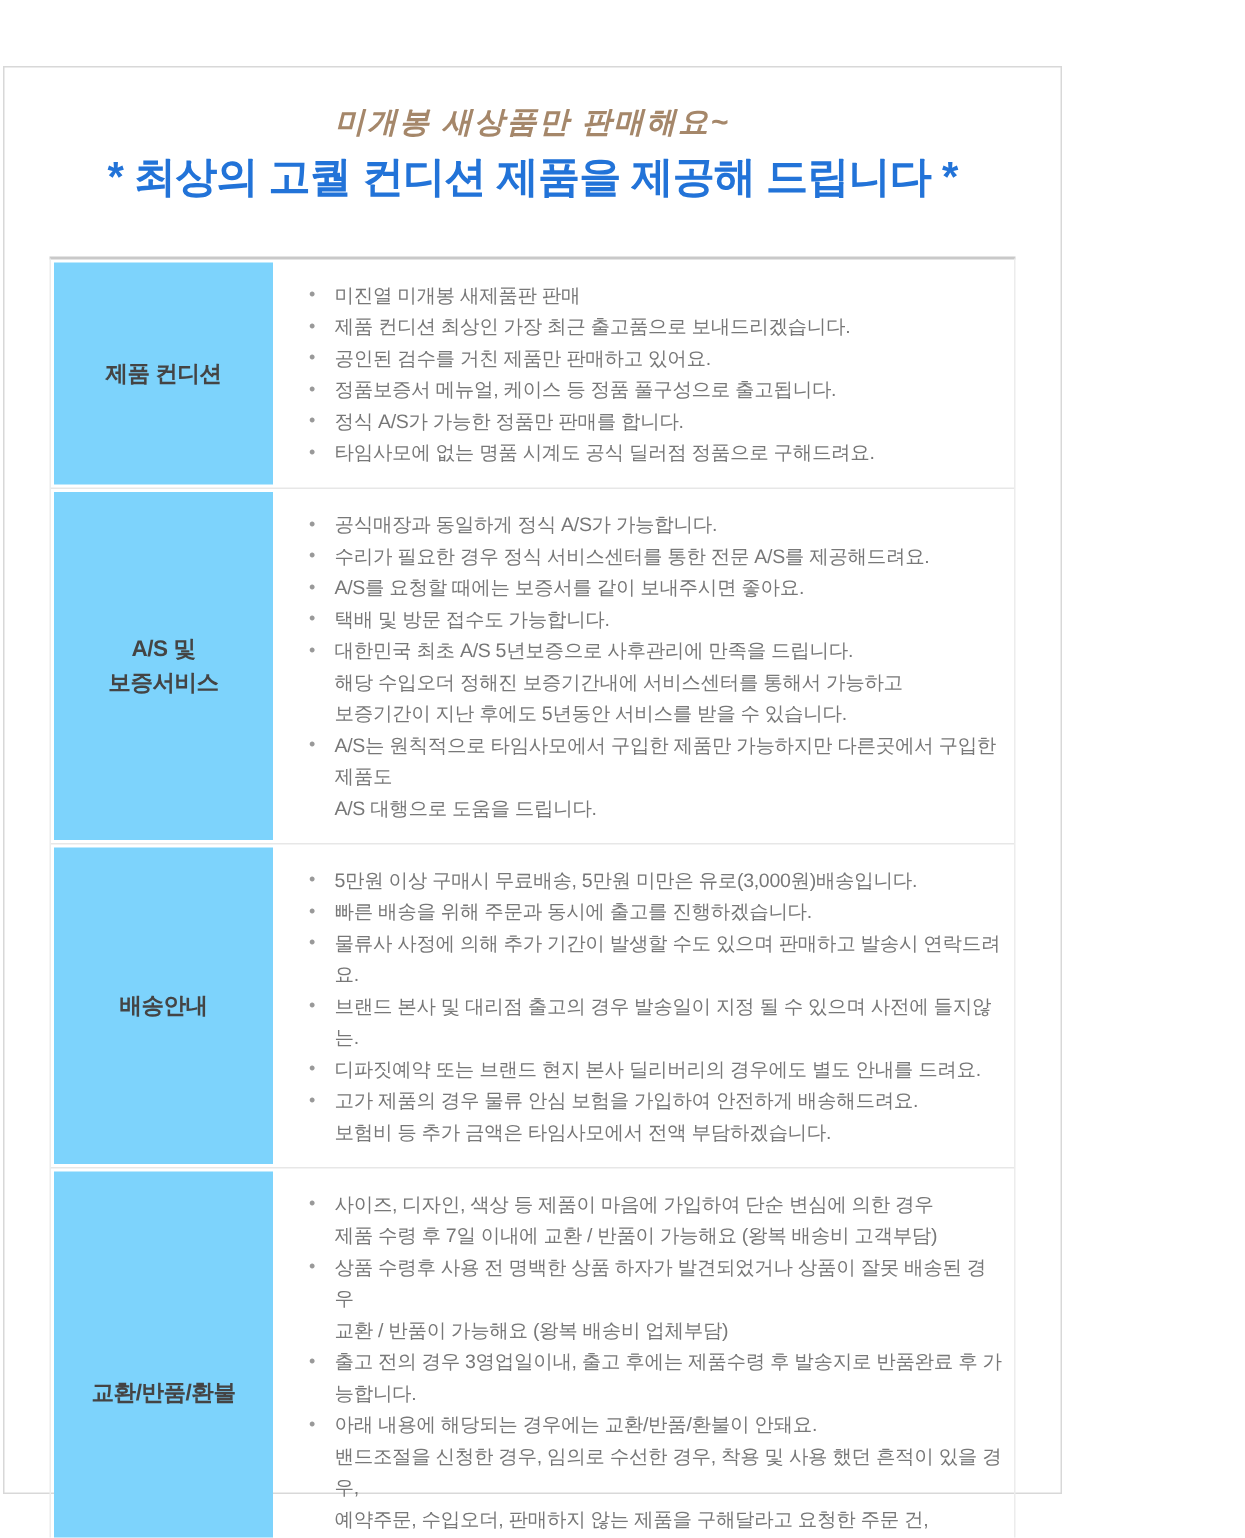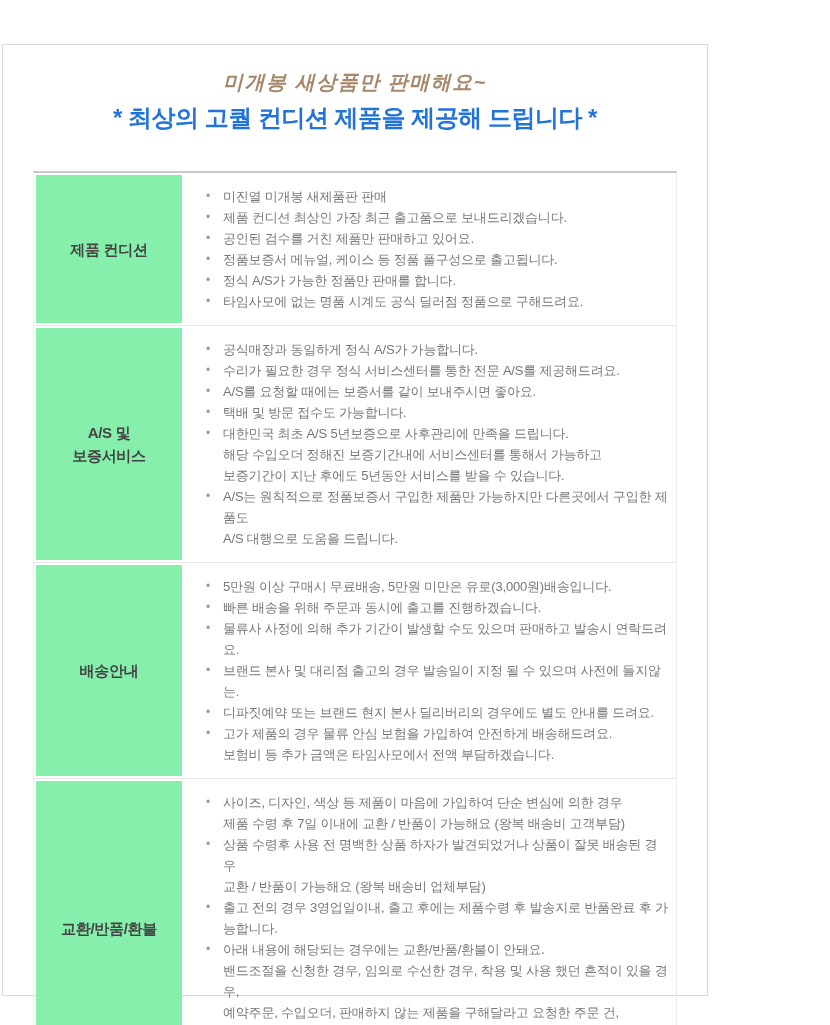--- a/index.html
+++ b/index.html
@@ -12,35 +12,35 @@
     position:absolute; left:2px; top:28px; width:706px; height:952px;
     border:1px solid #d8d8d8; background:#ffffff; box-sizing:border-box;margin-top:16px;
   }
   .handwriting {
     text-align:center; margin-top:25px;
     color:#a5876a; font-size:20px; line-height:24px;
     font-style:italic; font-weight:bold; letter-spacing:1.5px;
   }
   .main-title {
     text-align:center; margin-top:7px;
-    color:#2273d8; font-size:24px; line-height:34px; font-weight:bold;
+    color:#2273d8; font-size:28px; line-height:34px; font-weight:bold;
     letter-spacing:-0.5px;
   }
   .info-table {
     margin:36px 30px 0 30px;
     border-top:2px solid #c9c9c9;
     border-bottom:1px solid #cfcfcf;
     border-left:1px solid #ececec;
     border-right:1px solid #ececec;
   }
   .info-row { display:flex; border-bottom:1px solid #e7e7e7; }
   .info-row:last-child { border-bottom:none; }
   .row-label { flex:0 0 150px; width:150px; display:flex; }
   .row-label-inner {
-    flex:1; margin:2px; background:#86efac;
+    flex:1; margin:2px; background:#7dd3fc;
     display:flex; flex-direction:column; align-items:center; justify-content:center;
     font-size:15px; font-weight:bold; color:#444444; line-height:23px;
     letter-spacing:-0.3px; 
   }
   .row-content { flex:1; padding:13px 8px 13px 22px; box-sizing:border-box; }
   .bullet-item { display:flex; font-size:13px; color:#777777; line-height:21px; letter-spacing:-0.2px; }
   .bullet-marker { flex:0 0 17px; width:17px; color:#999999; font-size:12px; }
   .bullet-lines { flex:1; }
 </style>
 </head>
@@ -142,21 +142,21 @@
     <span class="bullet-lines">
               <div>대한민국 최초 A/S 5년보증으로 사후관리에 만족을 드립니다.</div>
               <div>해당 수입오더 정해진 보증기간내에 서비스센터를 통해서 가능하고</div>
               <div>보증기간이 지난 후에도 5년동안 서비스를 받을 수 있습니다.</div>
             </span>
   </div>
 
   <div class="bullet-item">
     <span class="bullet-marker">•</span>
     <span class="bullet-lines">
-              <div>A/S는 원칙적으로 정품보증서 구입한 제품만 가능하지만 다른곳에서 구입한 제품도</div>
+              <div>A/S는 원칙적으로 타임사모에서 구입한 제품만 가능하지만 다른곳에서 구입한 제품도</div>
               <div>A/S 대행으로 도움을 드립니다.</div>
             </span>
   </div>
 </div>
   </div>
 
   <div class="info-row">
     <div class="row-label">
       <div class="row-label-inner">
             <div>배송안내</div>

